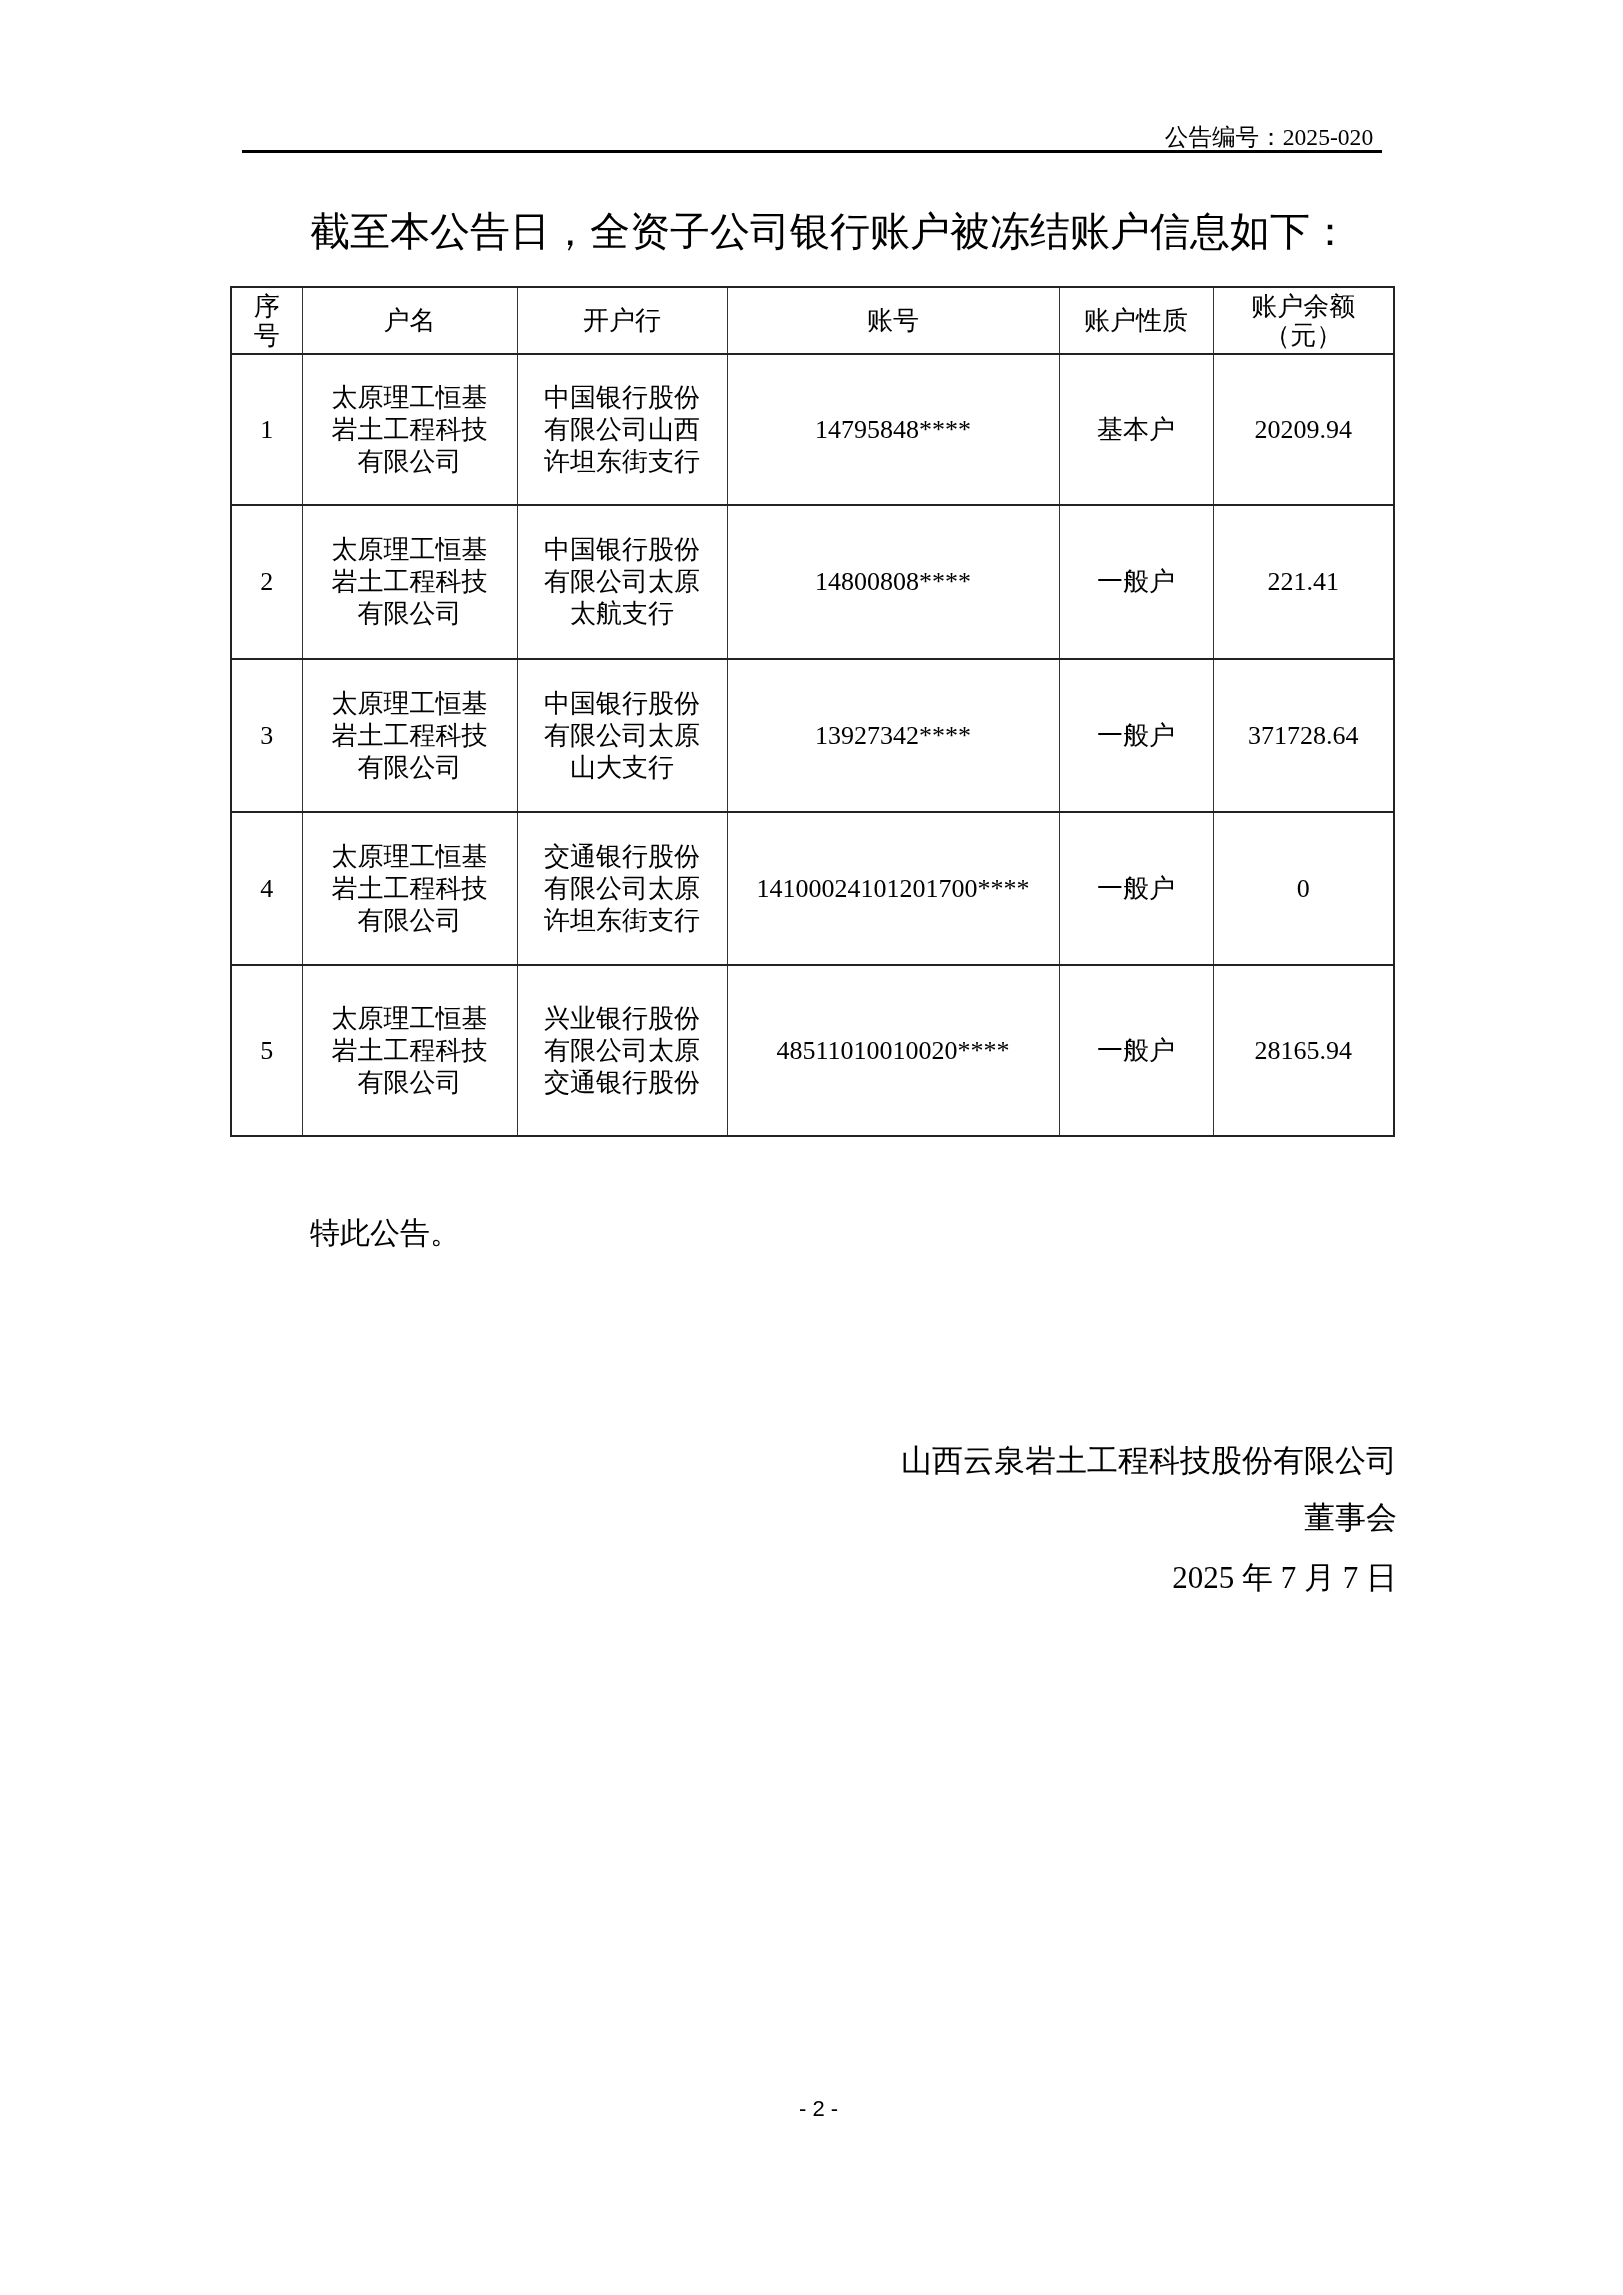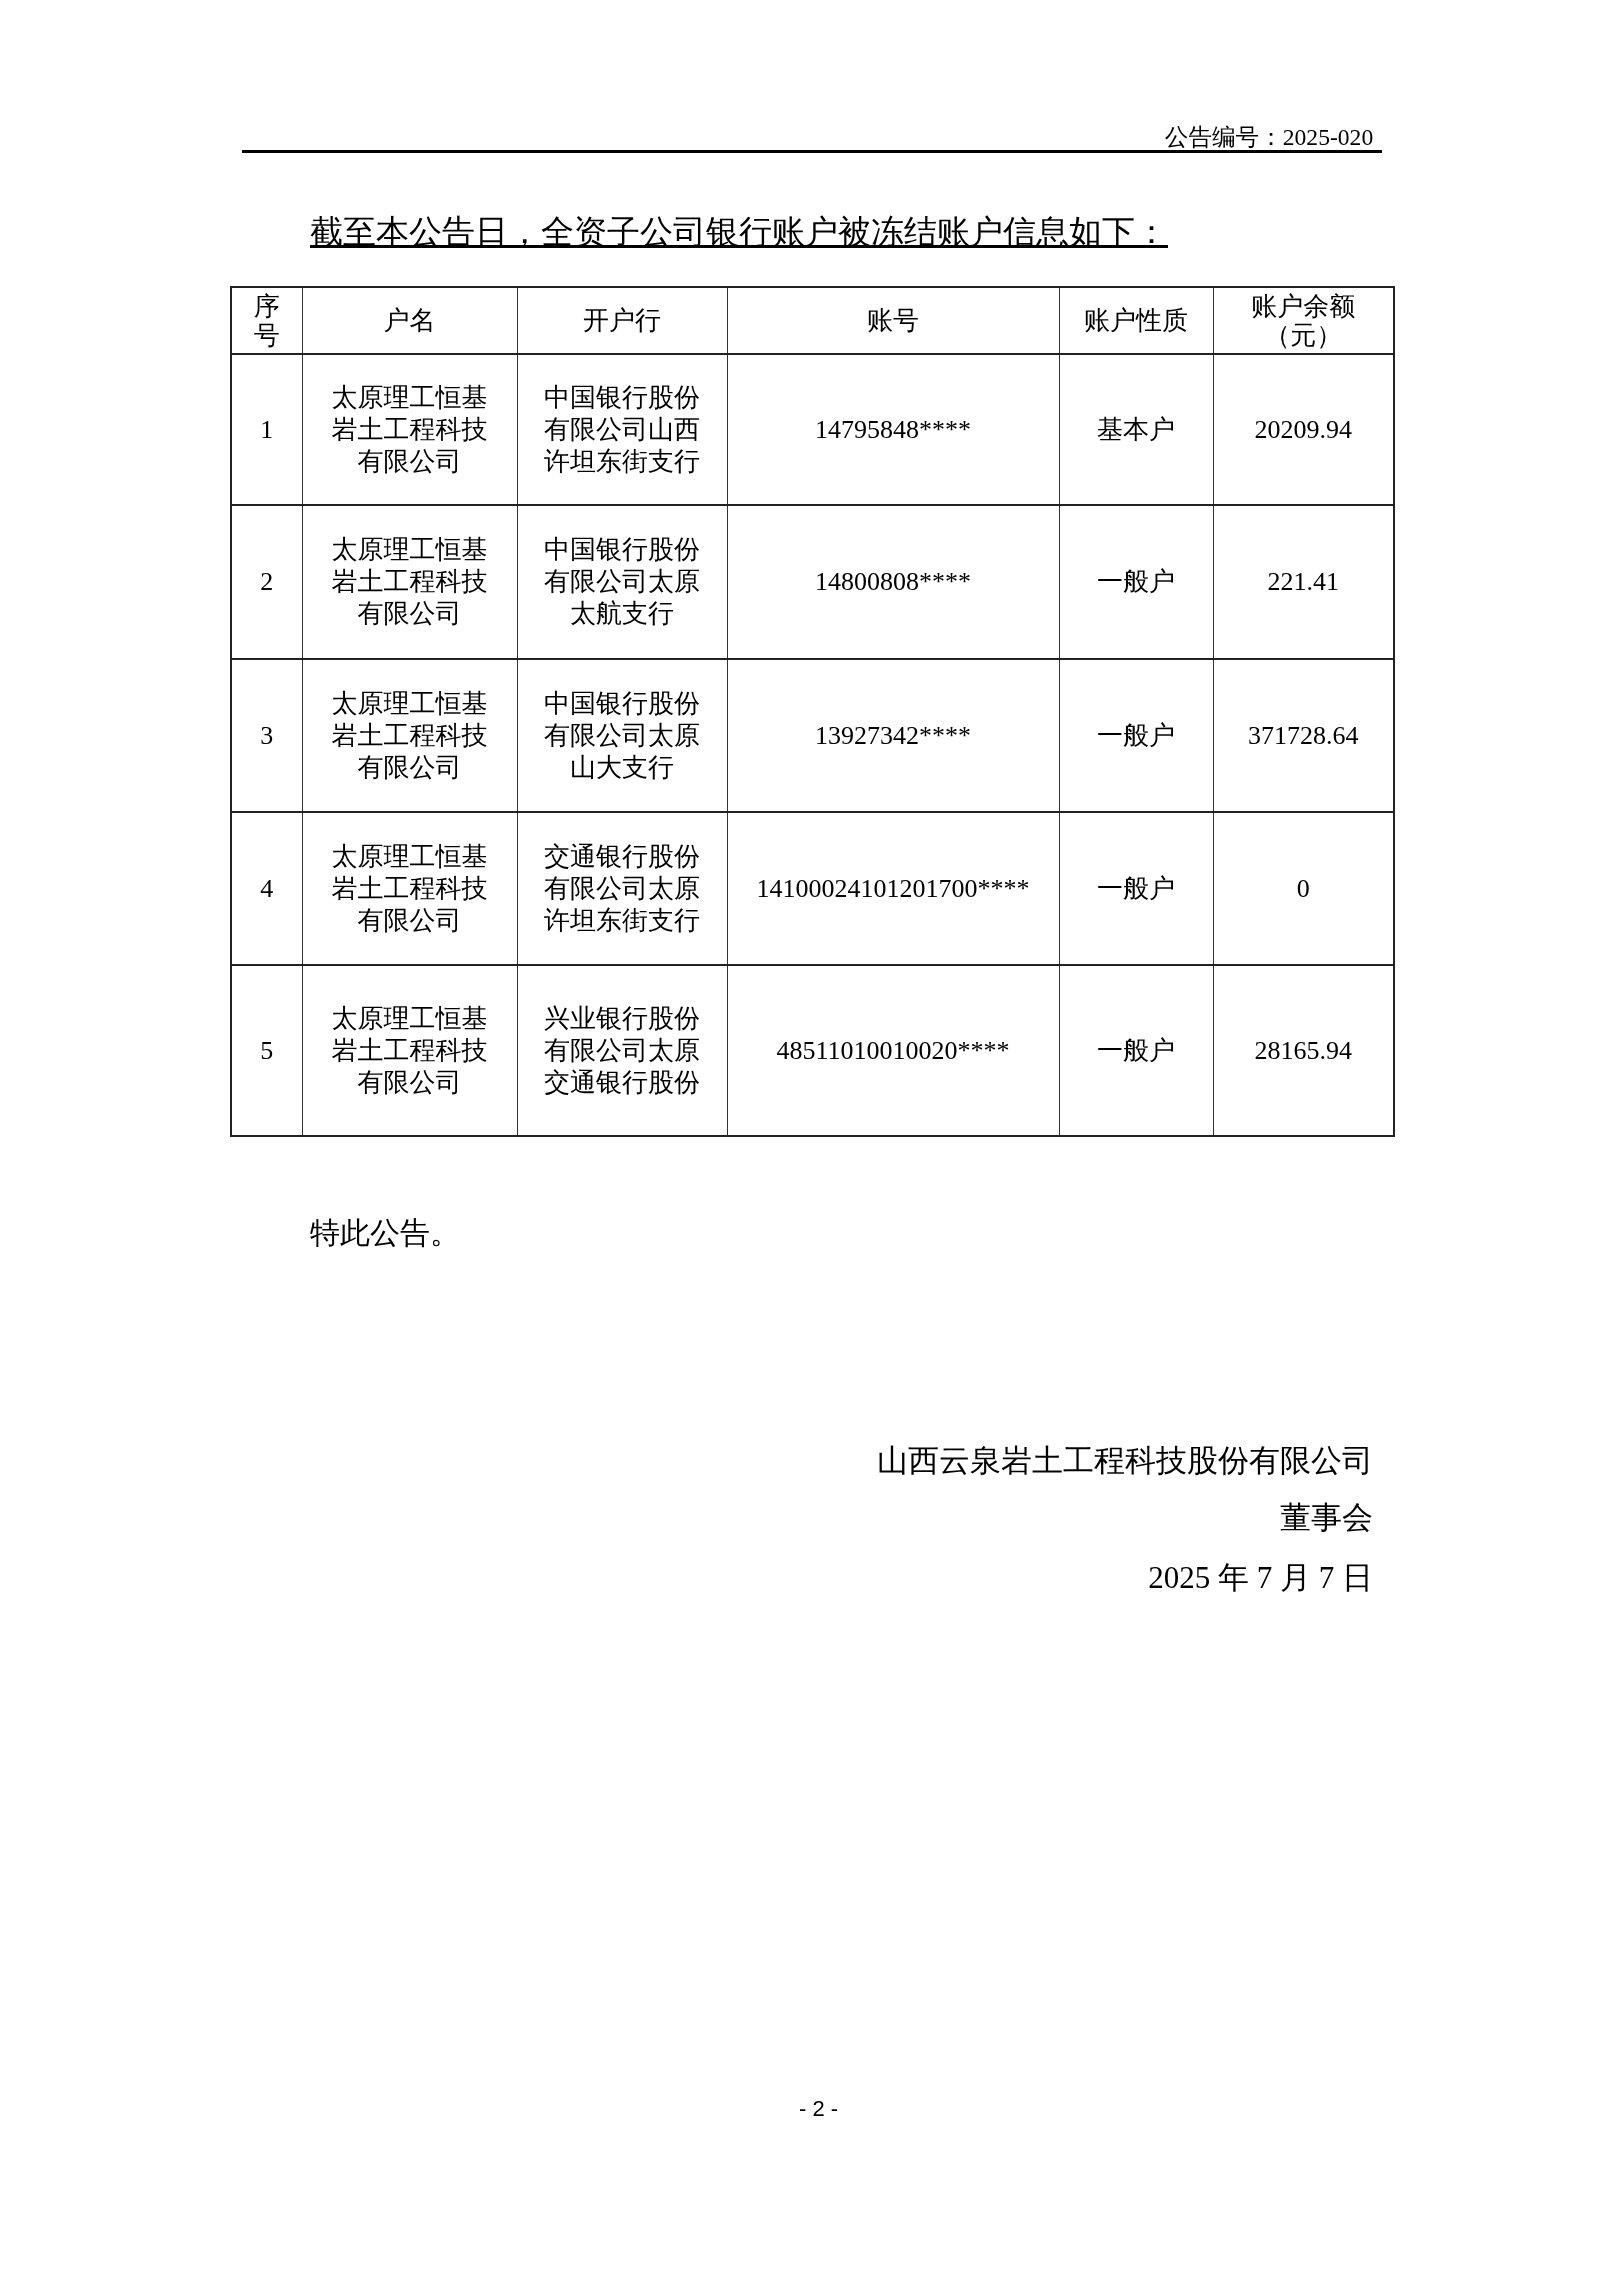--- a/index.html
+++ b/index.html
@@ -31,24 +31,23 @@
       left: 242px;
       top: 150px;
       width: 1140px;
       height: 2.6px;
       background: #000000;
     }
     .intro {
       position: absolute;
       left: 310px;
       top: 213px;
-      font-size: 33px;
+      font-size: 40px;
       line-height: 38px;
       white-space: nowrap;
-      text-decoration: underline;
     }
     table.accounts {
       position: absolute;
       left: 230px;
       top: 286px;
       border-collapse: collapse;
       table-layout: fixed;
       width: 1163px;
       border: 2px solid #222222;
     }
@@ -89,21 +88,21 @@
     .closing {
       position: absolute;
       left: 310px;
       top: 1214px;
       font-size: 30px;
       line-height: 38px;
       white-space: nowrap;
     }
     .sig {
       position: absolute;
-      right: 250px;
+      right: 226px;
       font-size: 31px;
       line-height: 38px;
       text-align: right;
       white-space: nowrap;
     }
     .sig-company { top: 1442px; }
     .sig-board { top: 1501px; font-family: Liberation Mono, monospace; }
     .sig-date { top: 1559px; }
     .page-number {
       position: absolute;

